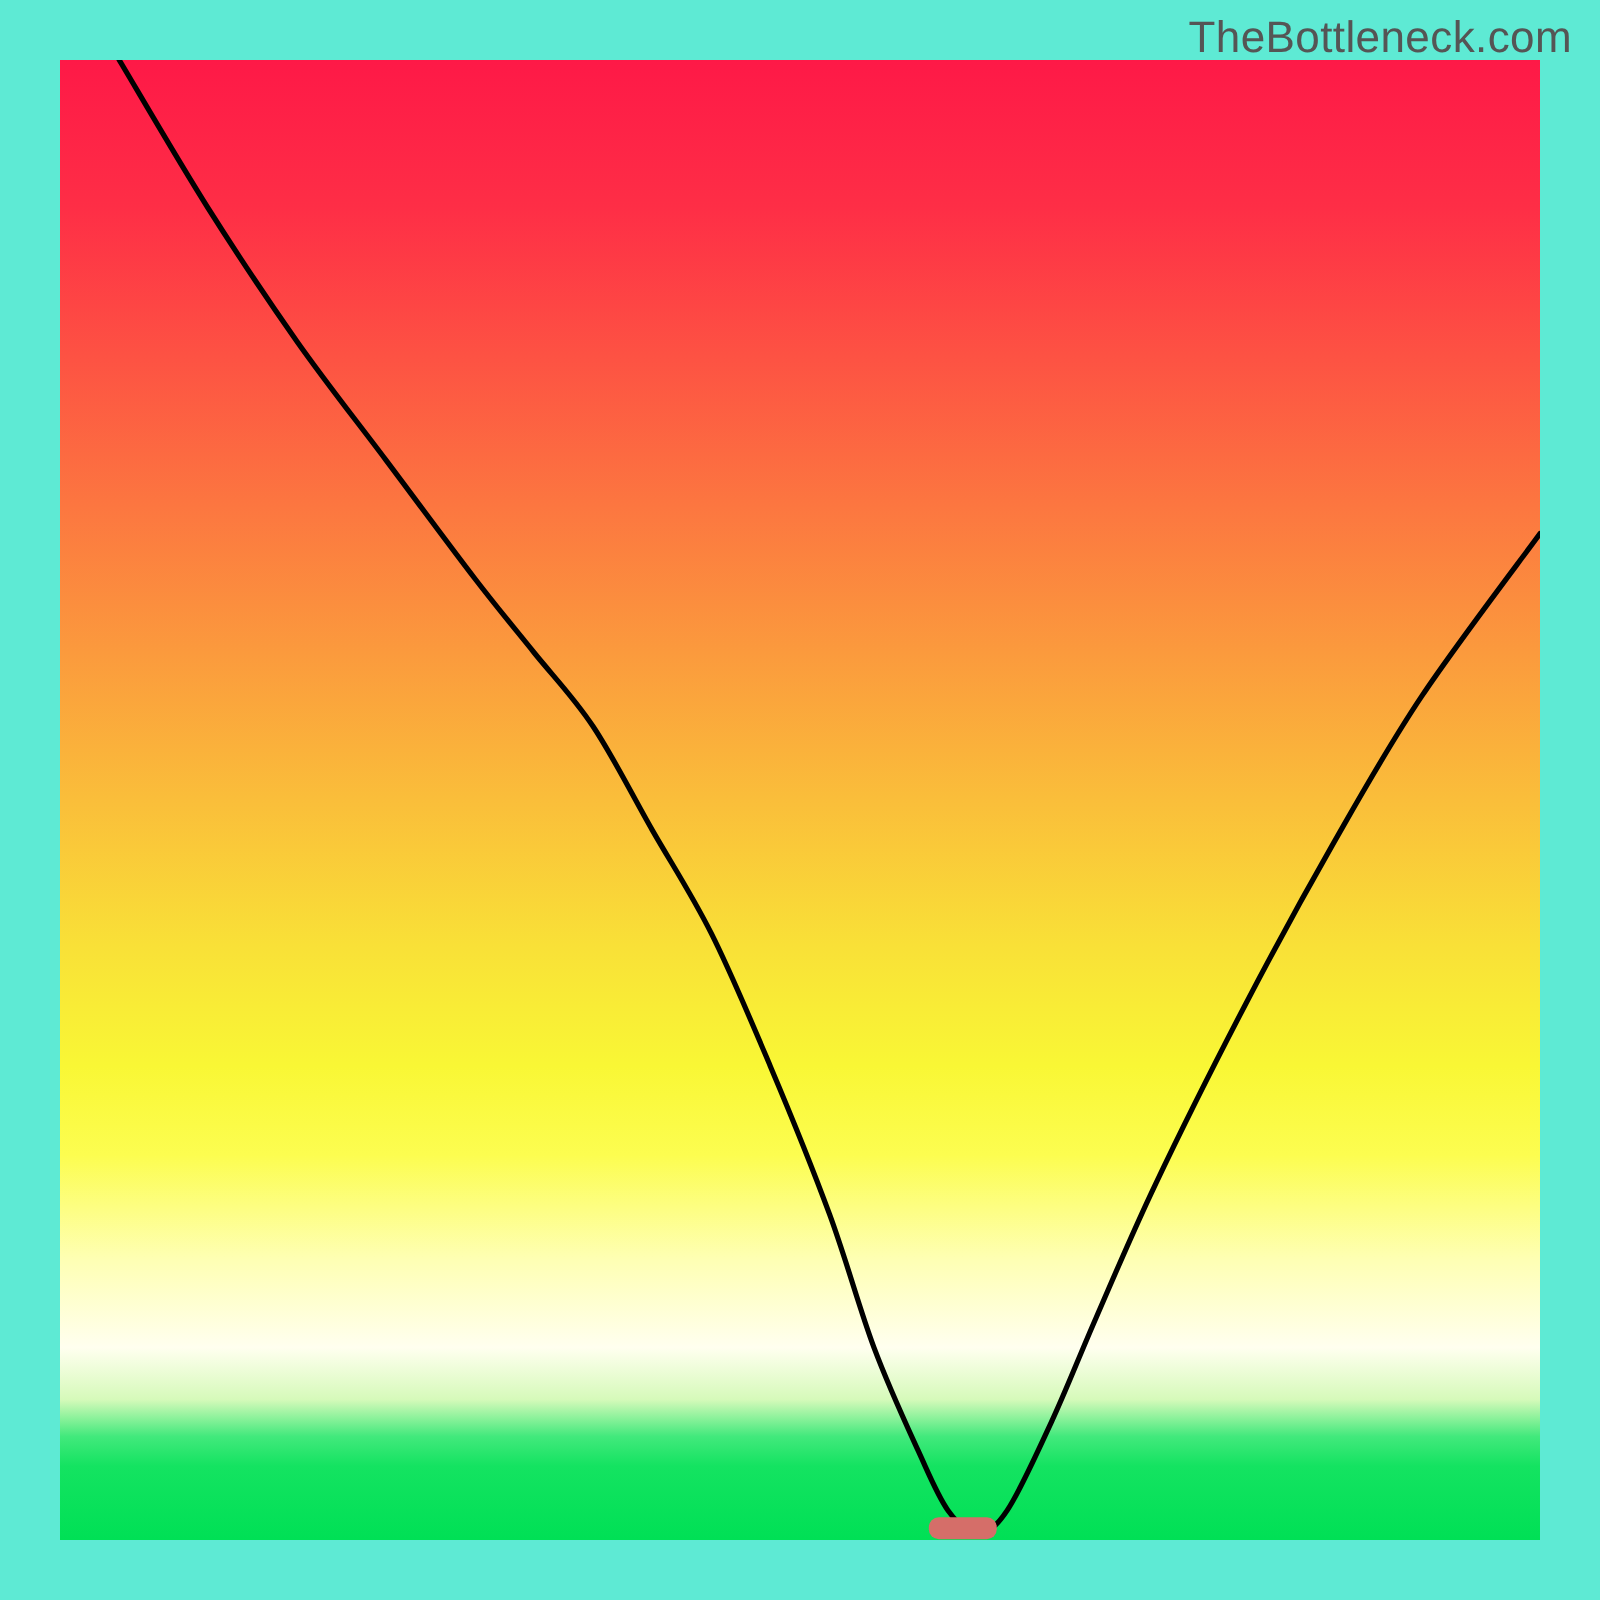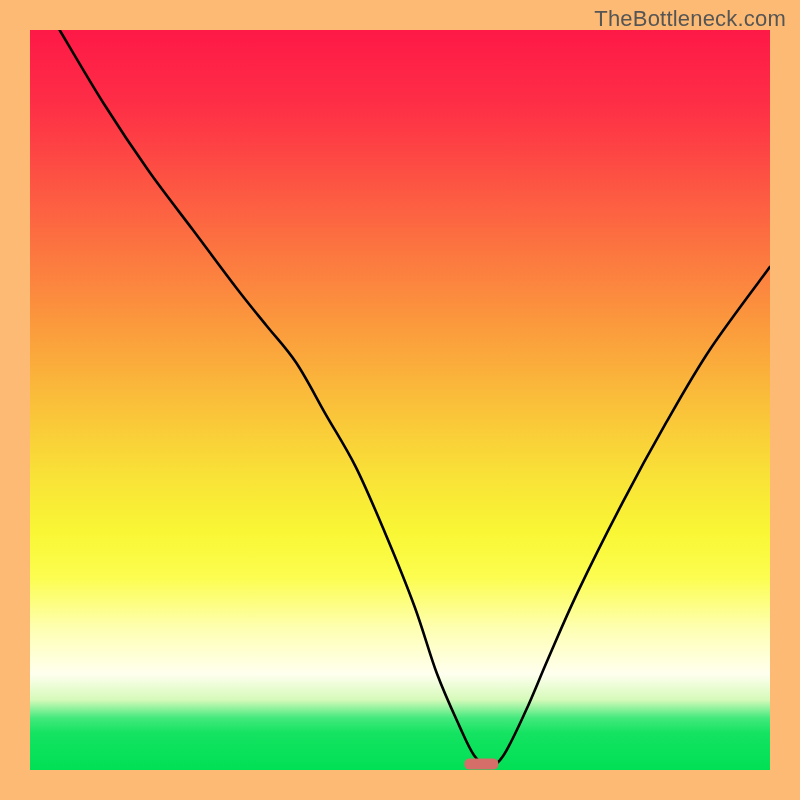--- a/index.html
+++ b/index.html
@@ -8,21 +8,21 @@
     width: 800px;
     height: 800px;
     background: #000;
     overflow: hidden;
     font-family: Arial, Helvetica, sans-serif;
   }
   .frame {
     position: relative;
     width: 800px;
     height: 800px;
-    background: #fdba74;
+    background: #5eead4;
   }
   .watermark {
     position: absolute;
     top: 6px;
     right: 14px;
     color: #555;
     font-size: 22px;
     font-weight: 500;
     letter-spacing: 0.2px;
     z-index: 30;

